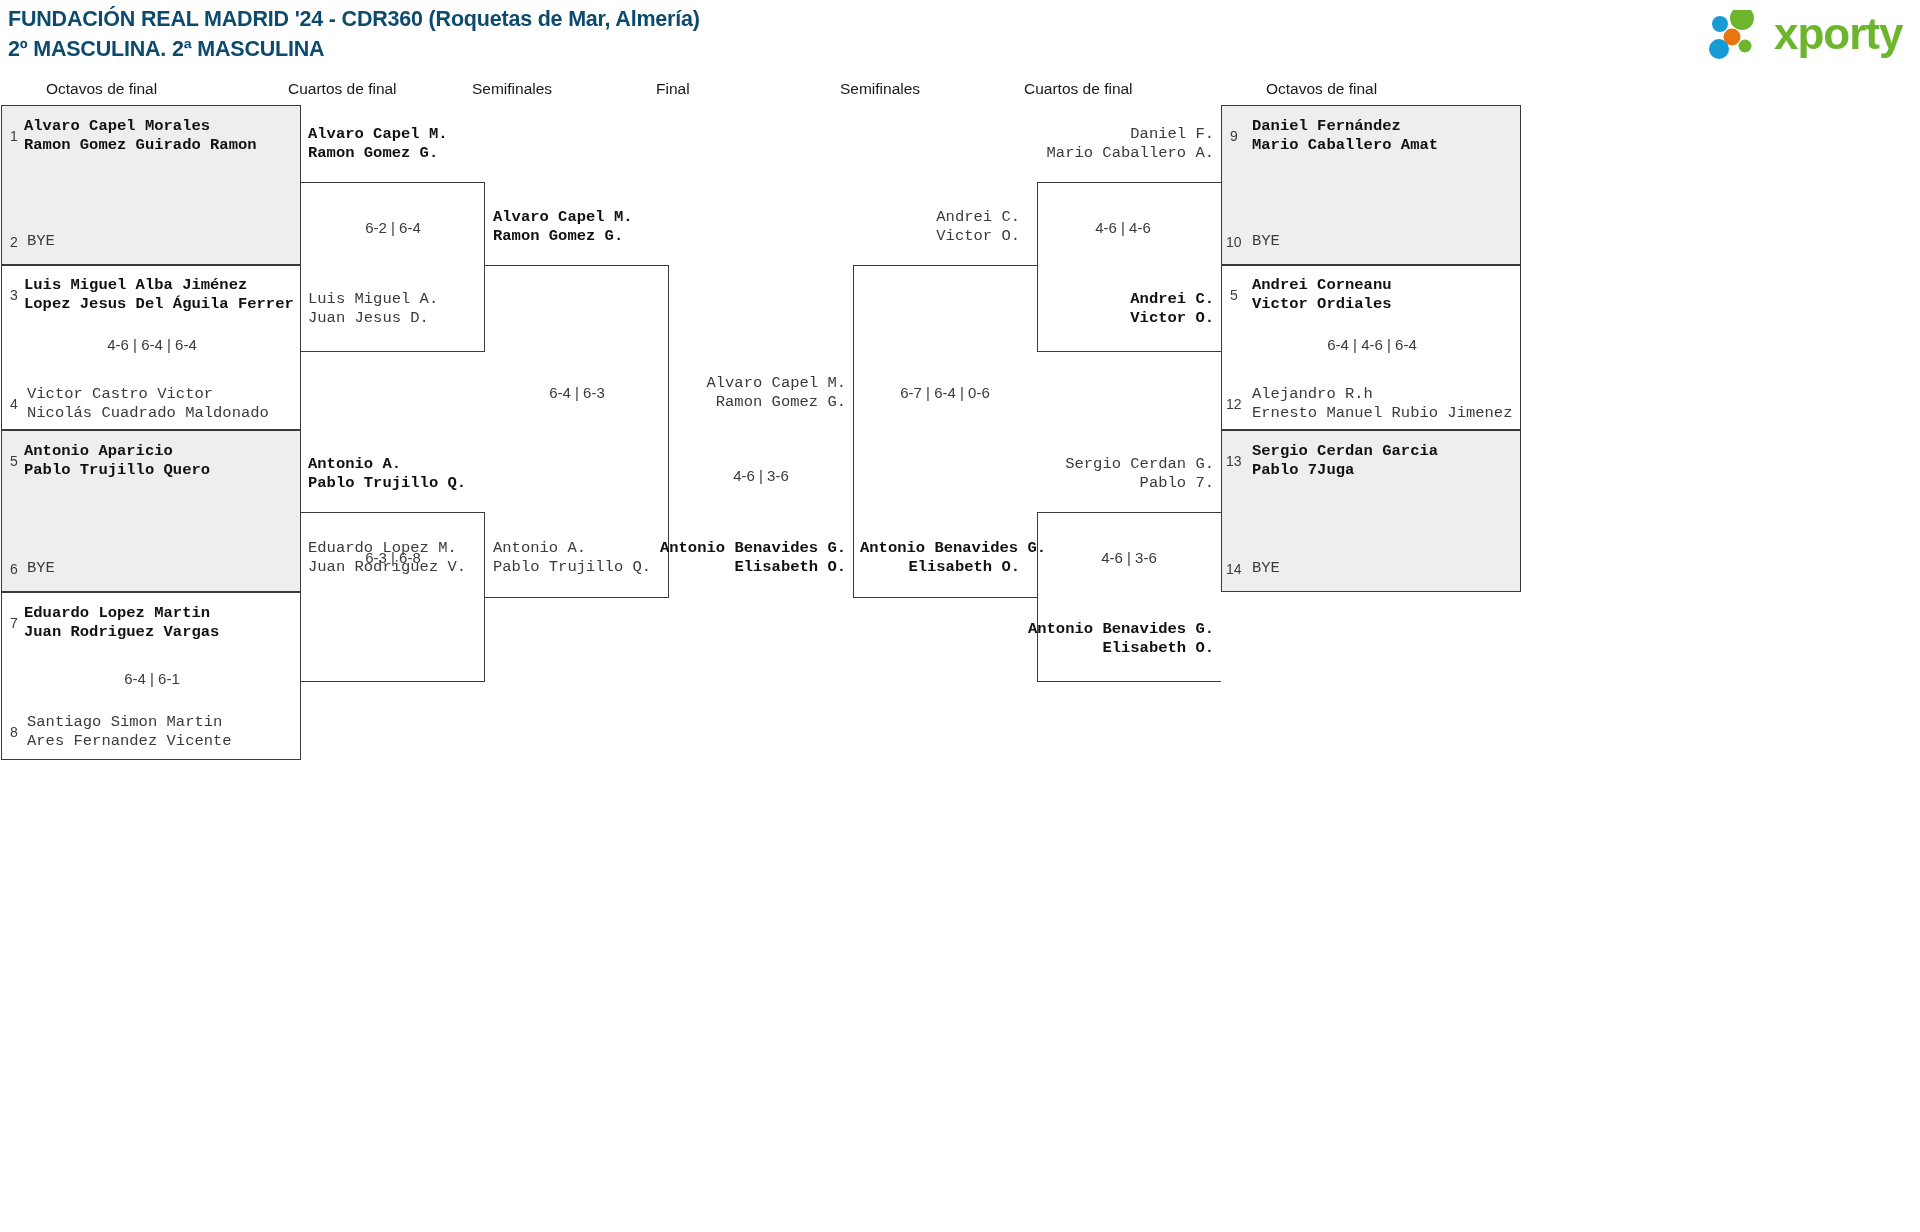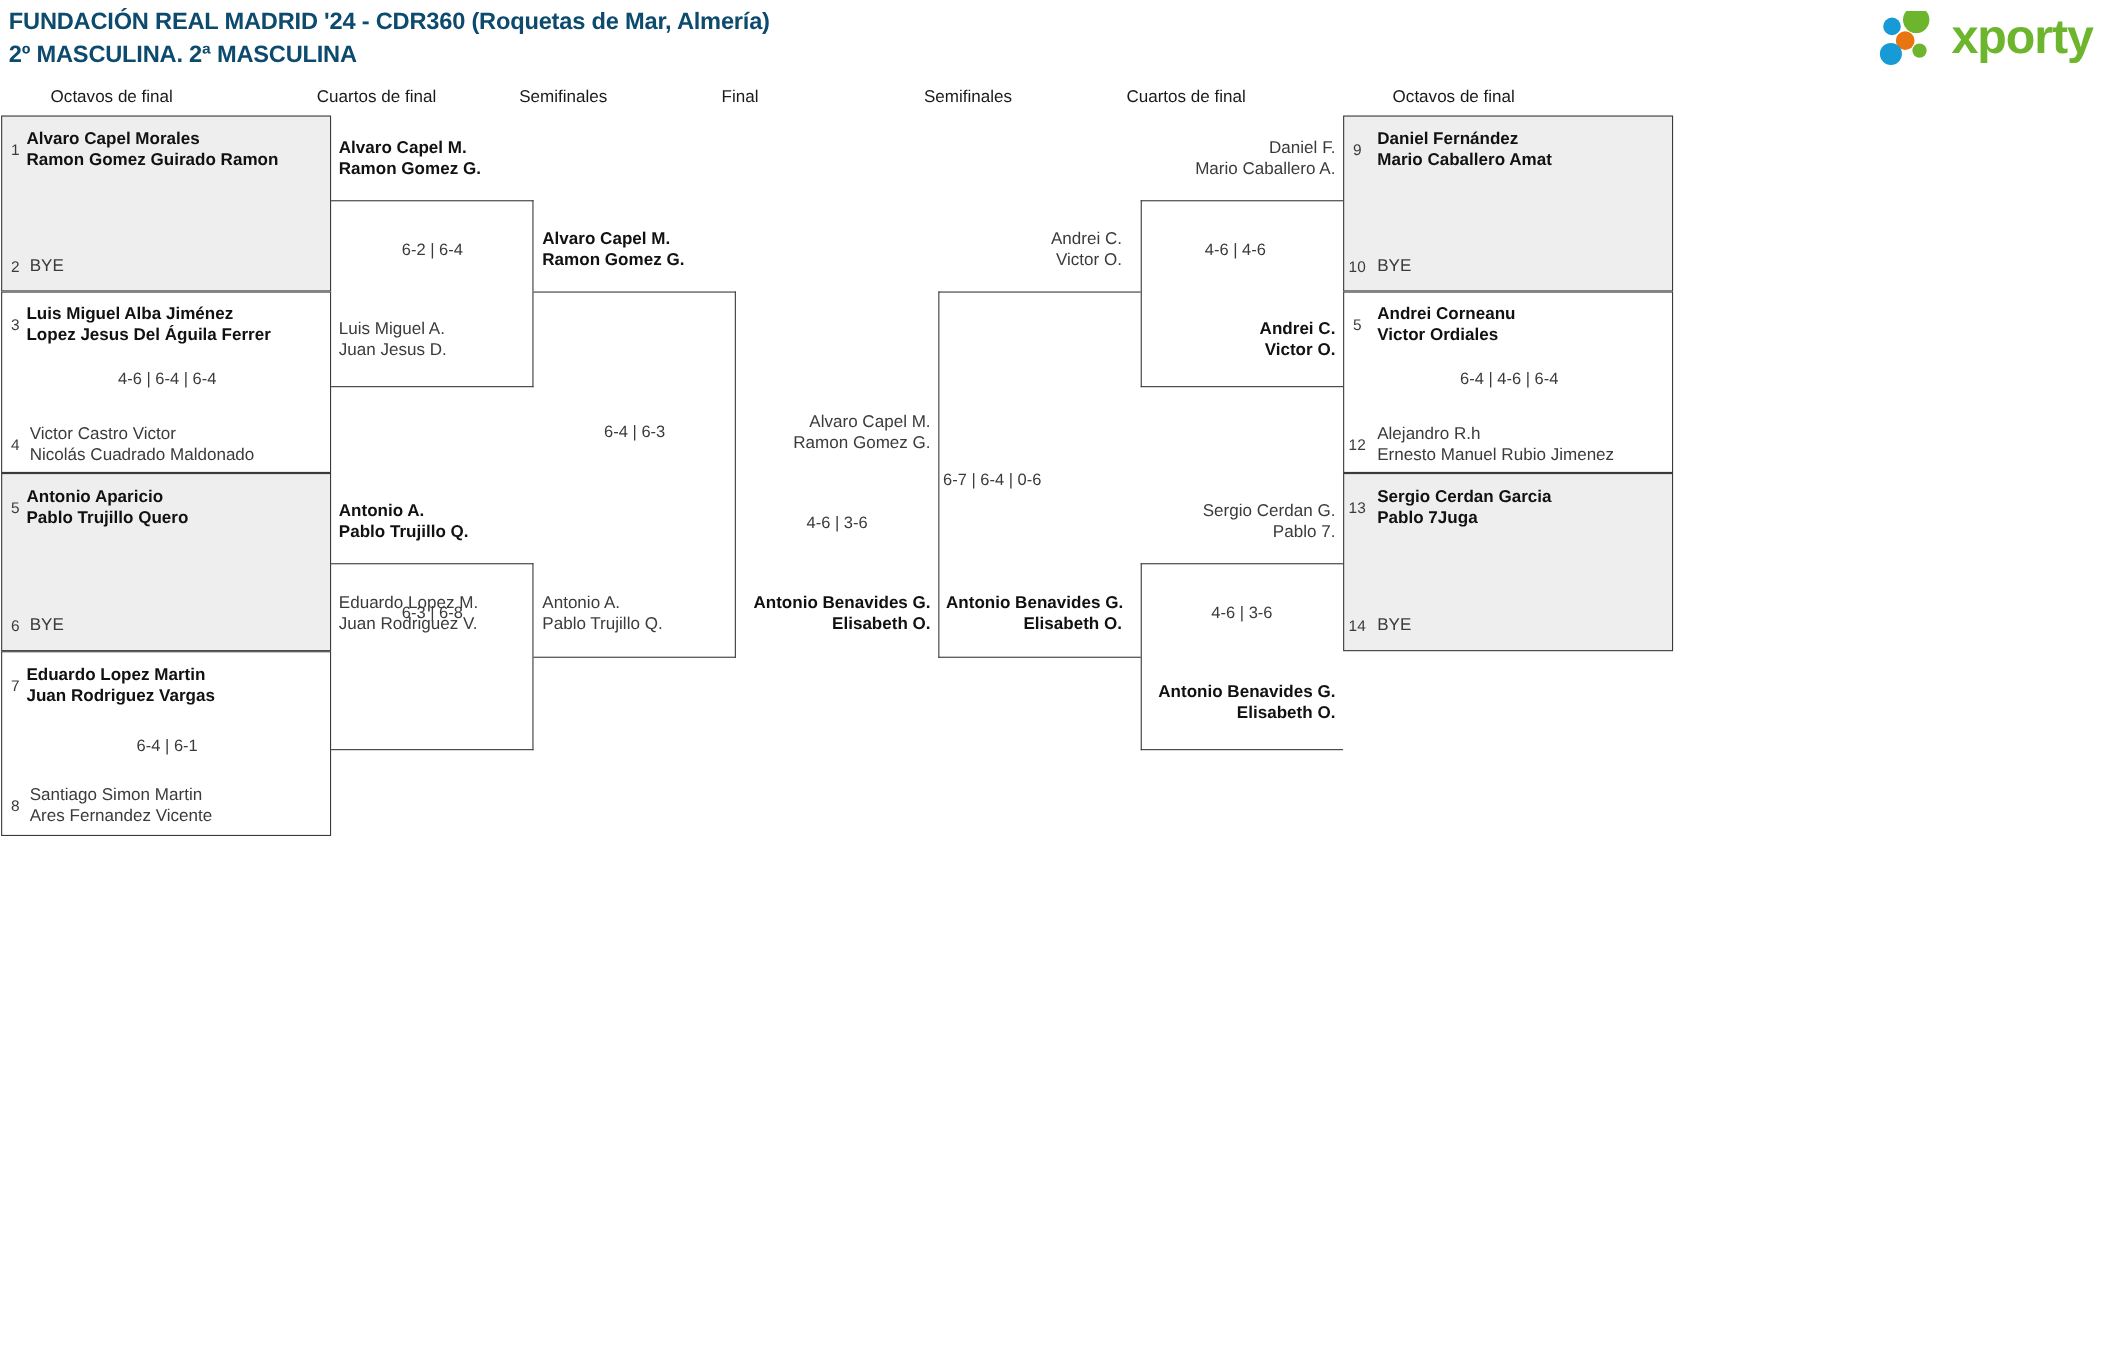--- a/index.html
+++ b/index.html
@@ -39,21 +39,21 @@
     background: #ffffff; overflow: hidden;
   }
   .slot.shaded { background: #eeeeee; }
 
   .seed {
     position: absolute; font-size: 14px; color: #3b3b3b;
     line-height: 16px; white-space: nowrap;
   }
   .names {
     position: absolute; font-size: 15.5px; line-height: 19px;
-    color: #3b3b3b; white-space: nowrap;
+    color: #3b3b3b; white-space: nowrap; font-family: Liberation Mono, monospace;
   }
   .names.win { font-weight: bold; color: #111111; }
   .names.right { text-align: right; }
 
   .score {
     position: absolute; font-size: 15px; color: #3b3b3b;
     line-height: 18px; white-space: nowrap; text-align: center;
   }
 
   .connector { position: absolute; border: 1px solid #3a3a3a; background: transparent; }
@@ -182,21 +182,21 @@
   <div class="names right win" style="left:600px; top:539px; width:246px;">
     <div>Antonio Benavides G.</div>
     <div>Elisabeth O.</div>
   </div>
 
   <div class="names right" style="left:860px; top:208px; width:160px;">
     <div>Andrei C.</div>
     <div>Victor O.</div>
   </div>
   <div class="connector no-right" style="left:853px; top:265px; width:184px; height:333px;"></div>
-  <div class="score" style="left:810px; top:384px; width:184px;margin-top:44px;">6-7 | 6-4 | 0-6</div>
+  <div class="score" style="left:853px; top:384px; width:184px;">6-7 | 6-4 | 0-6</div>
   <div class="names right win" style="left:860px; top:539px; width:160px;">
     <div>Antonio Benavides G.</div>
     <div>Elisabeth O.</div>
   </div>
 
   <div class="names right" style="left:1040px; top:125px; width:174px;">
     <div>Daniel F.</div>
     <div>Mario Caballero A.</div>
   </div>
   <div class="connector no-right" style="left:1037px; top:182px; width:184px; height:170px;"></div>

